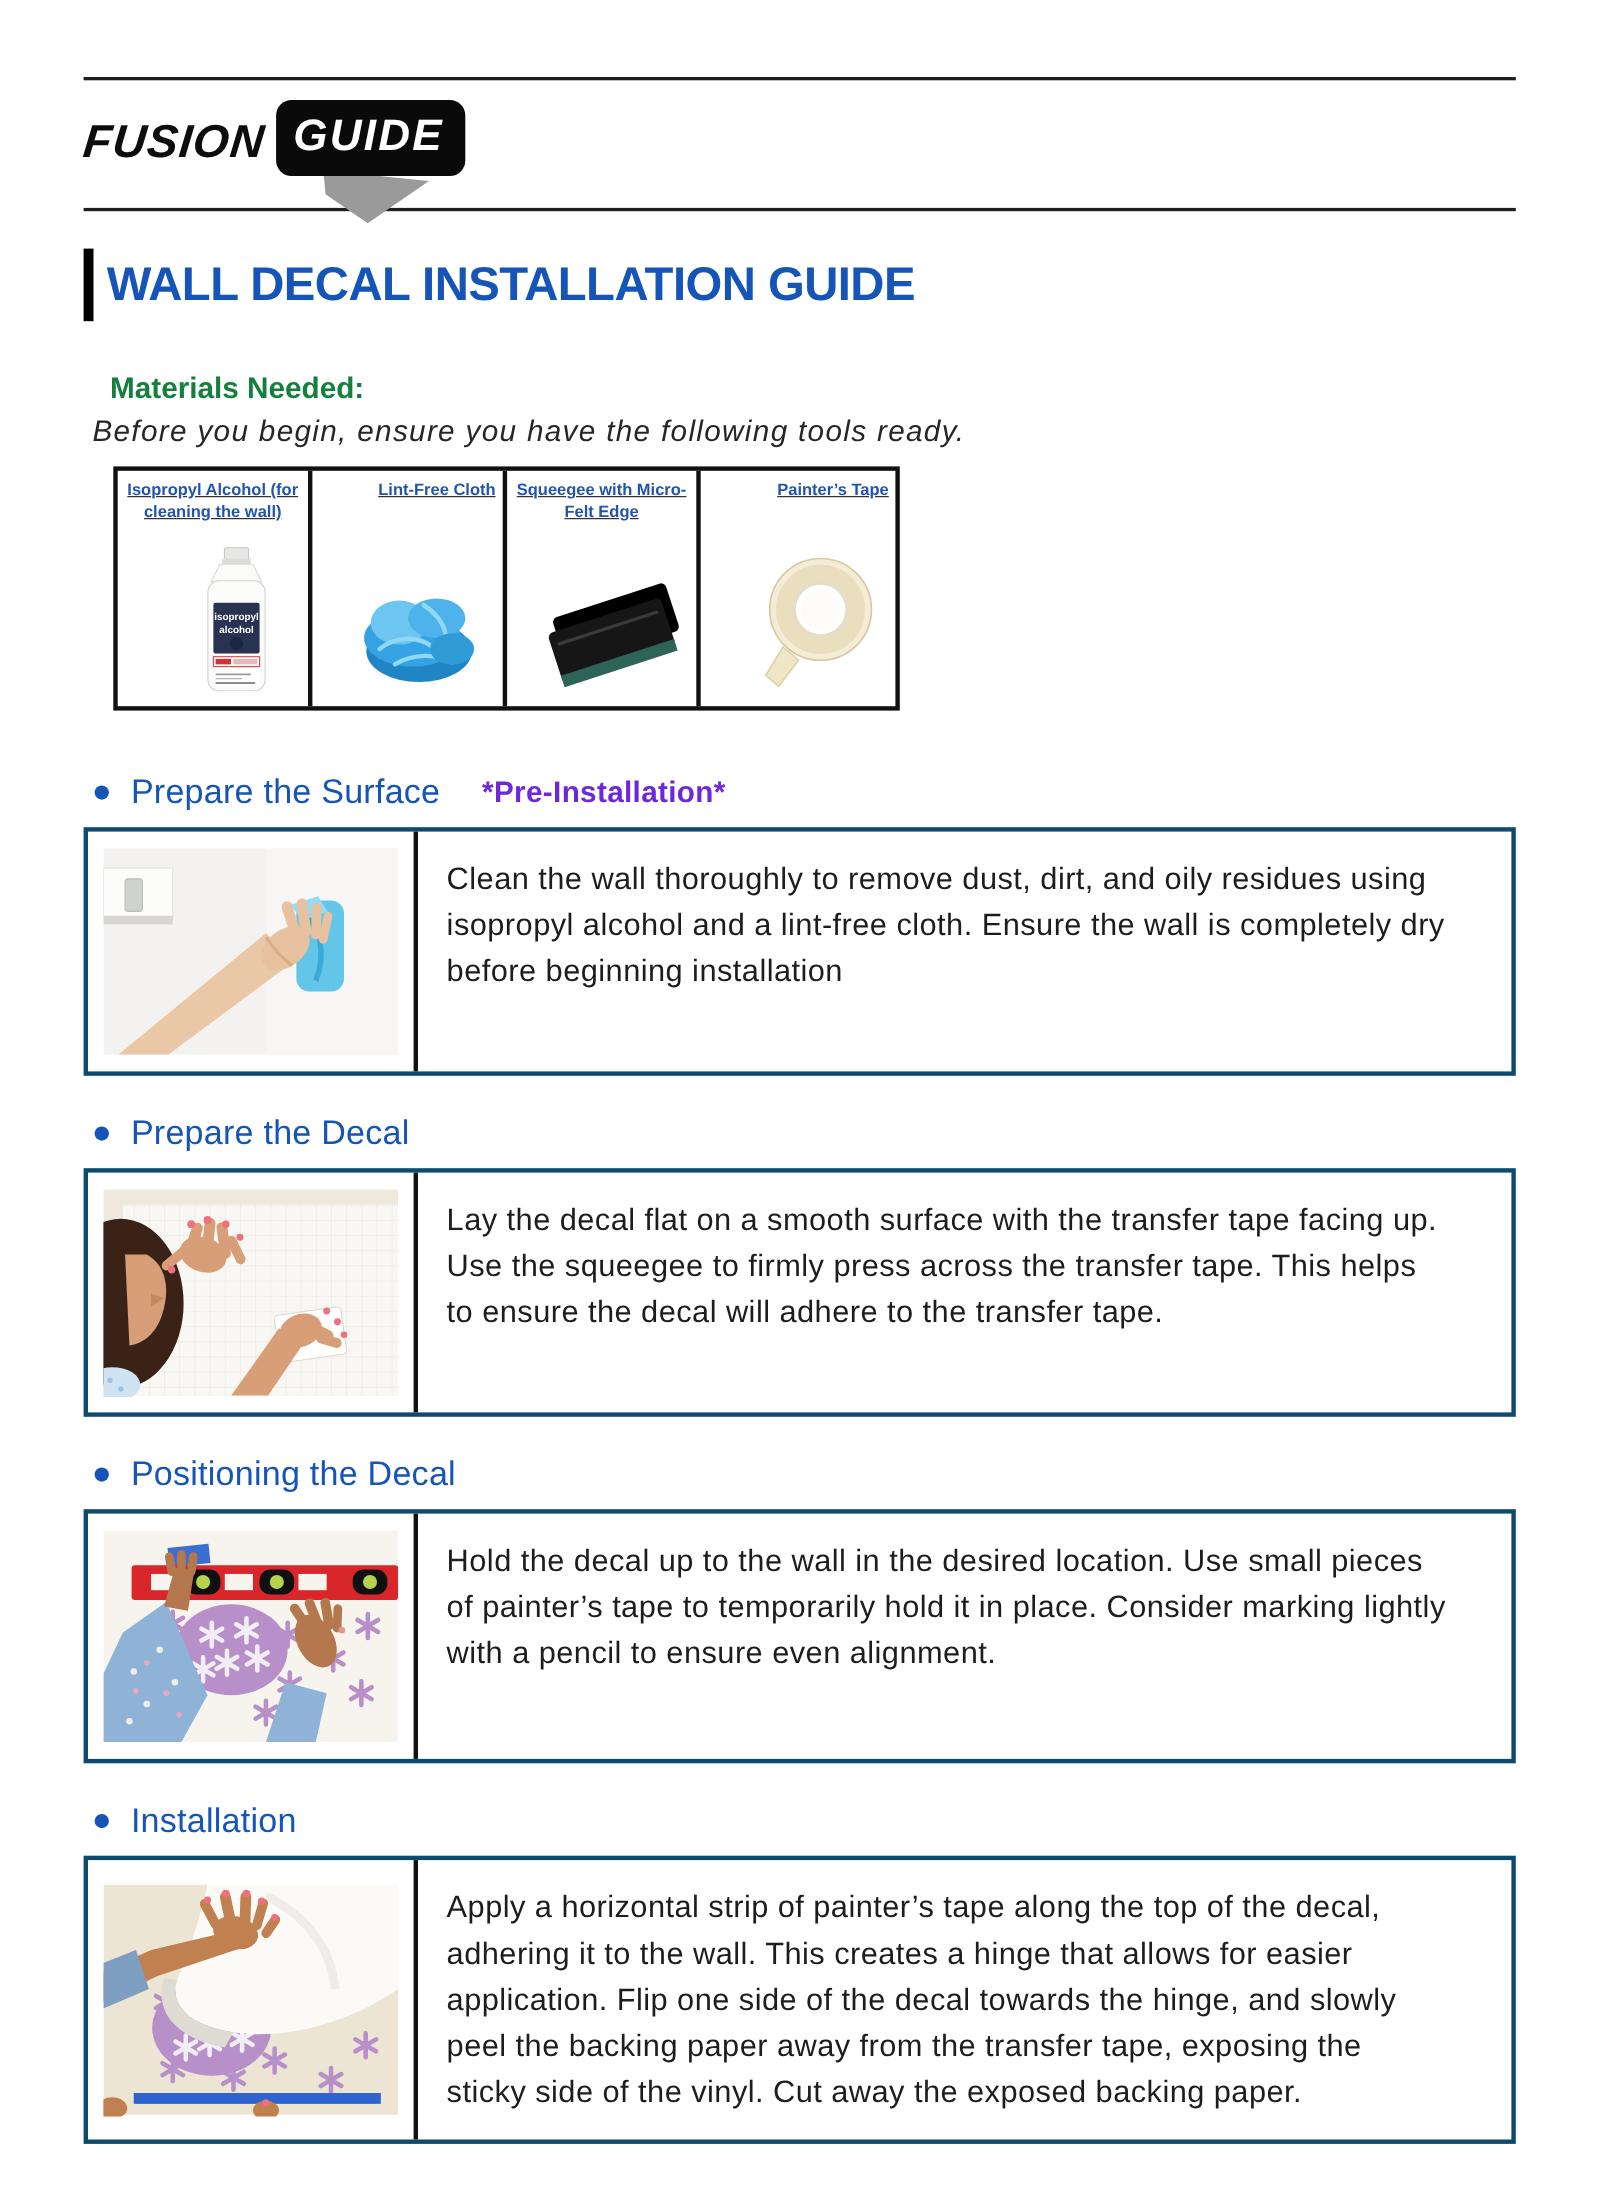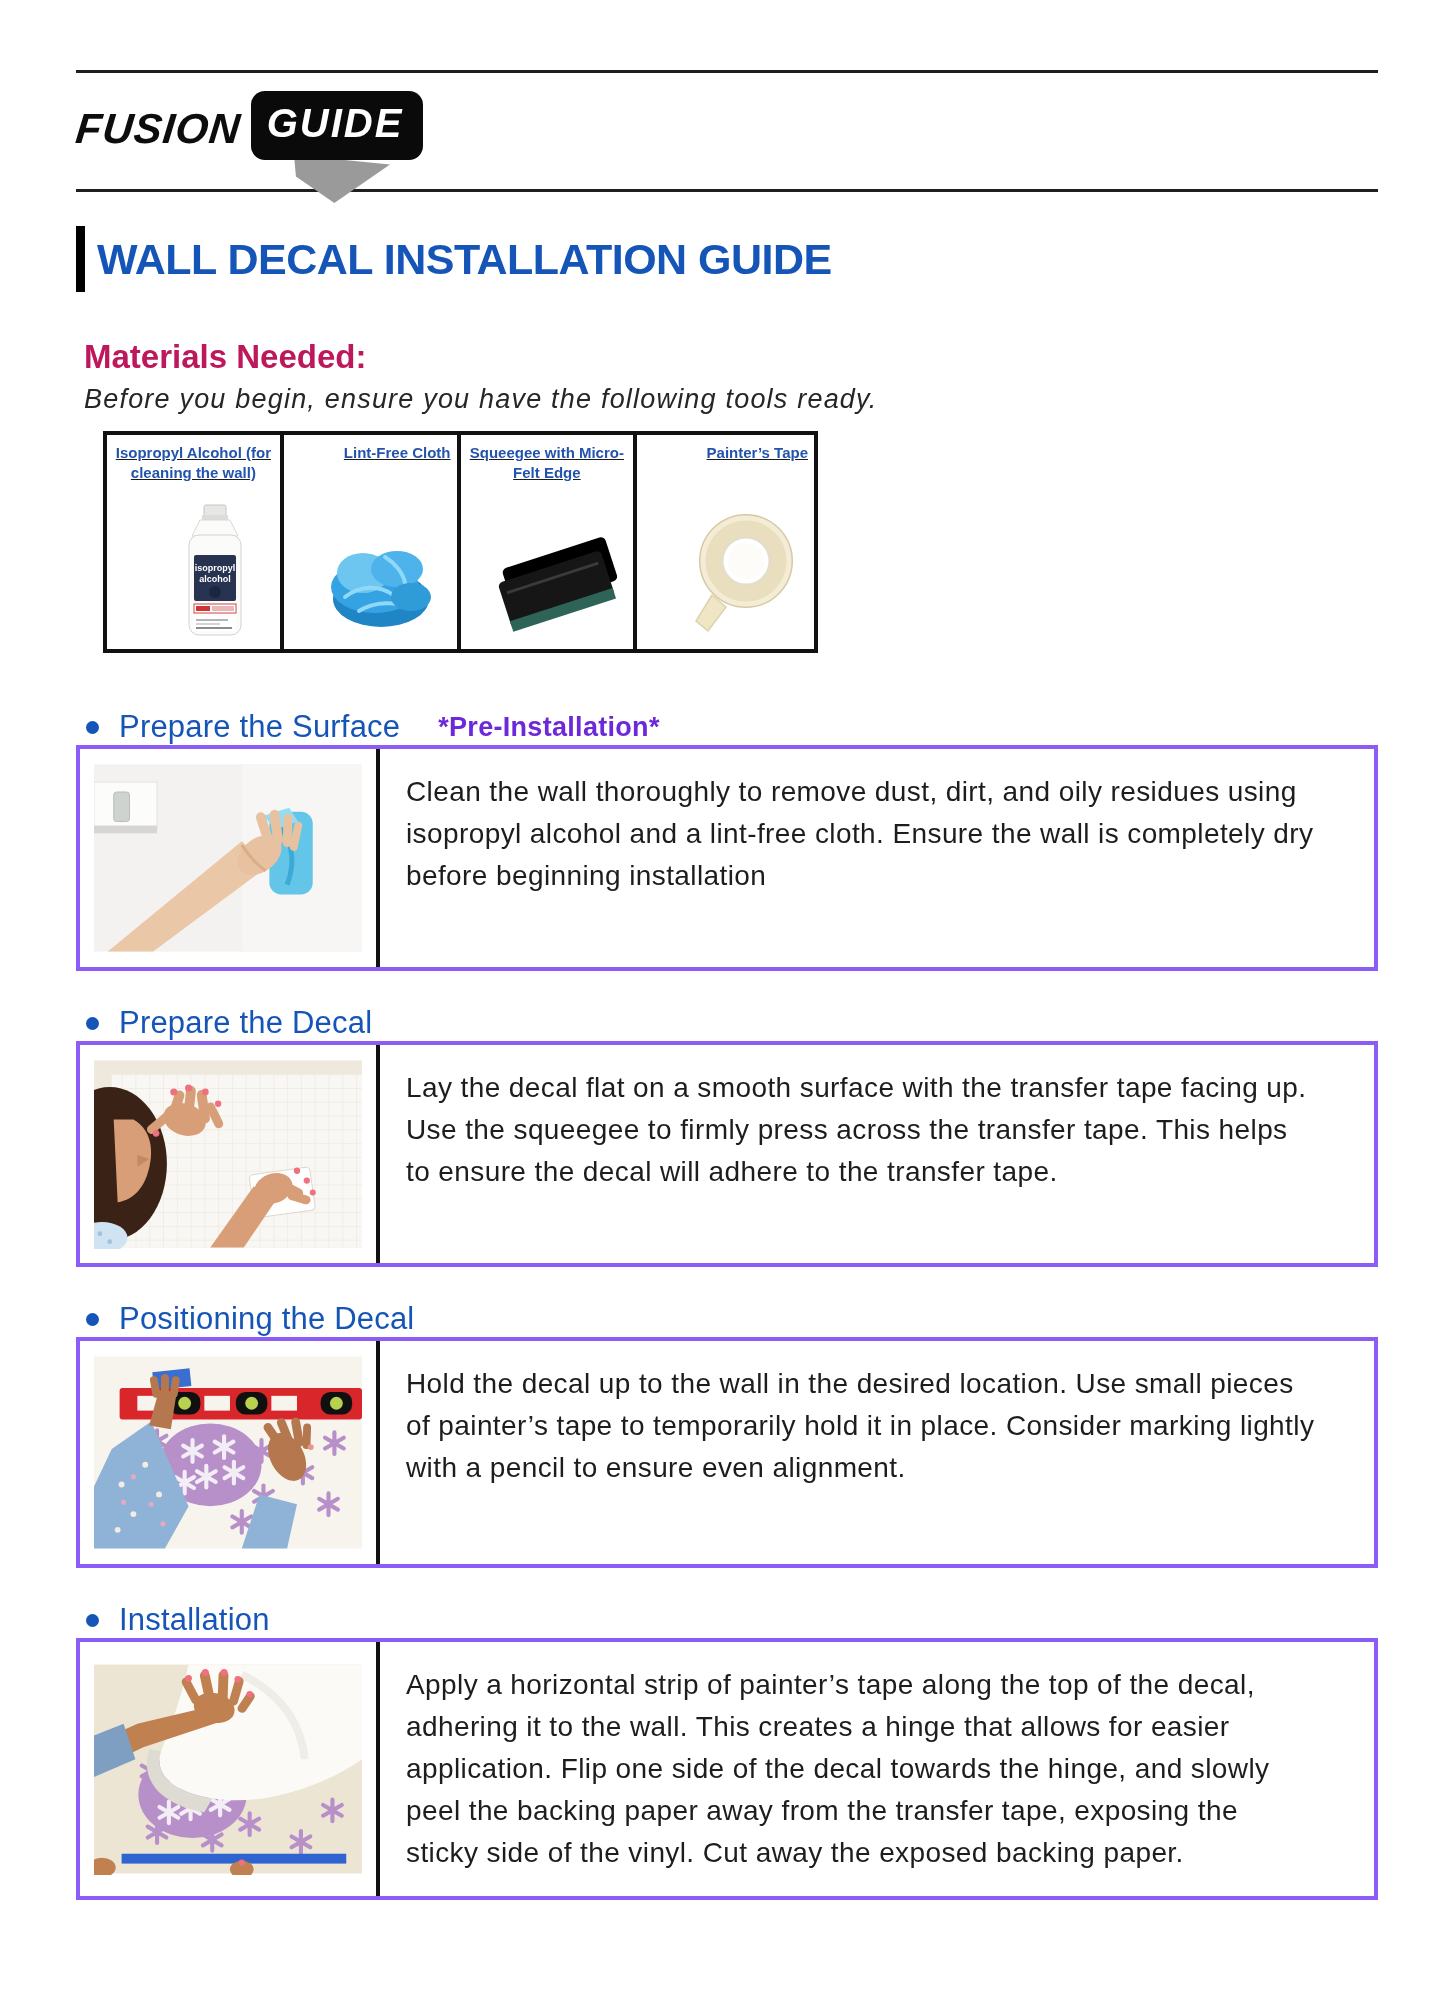--- a/index.html
+++ b/index.html
@@ -29,40 +29,40 @@
     position:absolute; left:218px; top:64px; width:96px; height:48px; background:#9a9a9a;
     clip-path:polygon(0 0, 100% 20%, 42% 100%, 2% 45%); z-index:1;
   }
 
   
   .title-row { margin-top:34px; display:flex; align-items:center; }
   .title-bar { width:9px; height:66px; background:#000; margin-right:12px; flex:none; }
   .page-title { font-size:43px; font-weight:bold; color:#1655b8; letter-spacing:-0.5px; }
 
   
-  .materials-heading { margin-top:46px; margin-left:8px; font-size:33px; font-weight:bold; color:#be185d; }
+  .materials-heading { margin-top:46px; margin-left:24px; font-size:27px; font-weight:bold; color:#15803d; }
   .materials-sub { margin-top:8px; margin-left:8px; font-size:27px; font-style:italic; letter-spacing:1.2px; color:#262626; }
   .materials-table {
     margin-top:16px; margin-left:27px; width:707px; border:4px solid #111;
     display:grid; grid-template-columns:repeat(4, 1fr); background:#fff;
   }
   .material-cell { border-right:4px solid #111; padding:8px 6px 10px; display:flex; flex-direction:column; align-items:flex-end; min-height:194px; box-sizing:border-box;text-decoration:underline; }
   .material-cell:last-child { border-right:none; }
   .material-label {
     color:#2254ae; font-weight:bold; font-size:15px; line-height:1.3; text-align:center; min-height:60px;
   }
   .material-img { margin-top:auto; margin-bottom:2px; }
 
   
   .sec-head { display:flex; align-items:center; margin-top:34px; }
   .sec-head.first { margin-top:56px; }
   .bullet { width:13px; height:13px; border-radius:50%; background:#1655b8; margin:0 20px 0 10px; flex:none; }
   .sec-heading { font-size:31px; font-weight:normal; color:#1655b8; letter-spacing:0.2px; }
   .sec-note { font-size:27px; font-weight:bold; color:#6d28d9; margin-left:38px; letter-spacing:0.3px; }
-  .sec-box { border:4px solid #8b5cf6; display:flex; background:#fff; }
+  .sec-box { margin-top:14px; border:4px solid #0c4a6e; display:flex; background:#fff; }
   .sec-photo {
     width:300px; flex:none; box-sizing:border-box; padding:14px;
     display:flex; align-items:center; justify-content:center; border-right:4px solid #111;
   }
   .sec-photo svg { display:block; }
   .sec-text {
     flex:1; padding:22px 26px; font-size:28px; line-height:1.5; letter-spacing:0.4px;
     color:#1d1d1d; max-width:910px;
   }
 </style>

